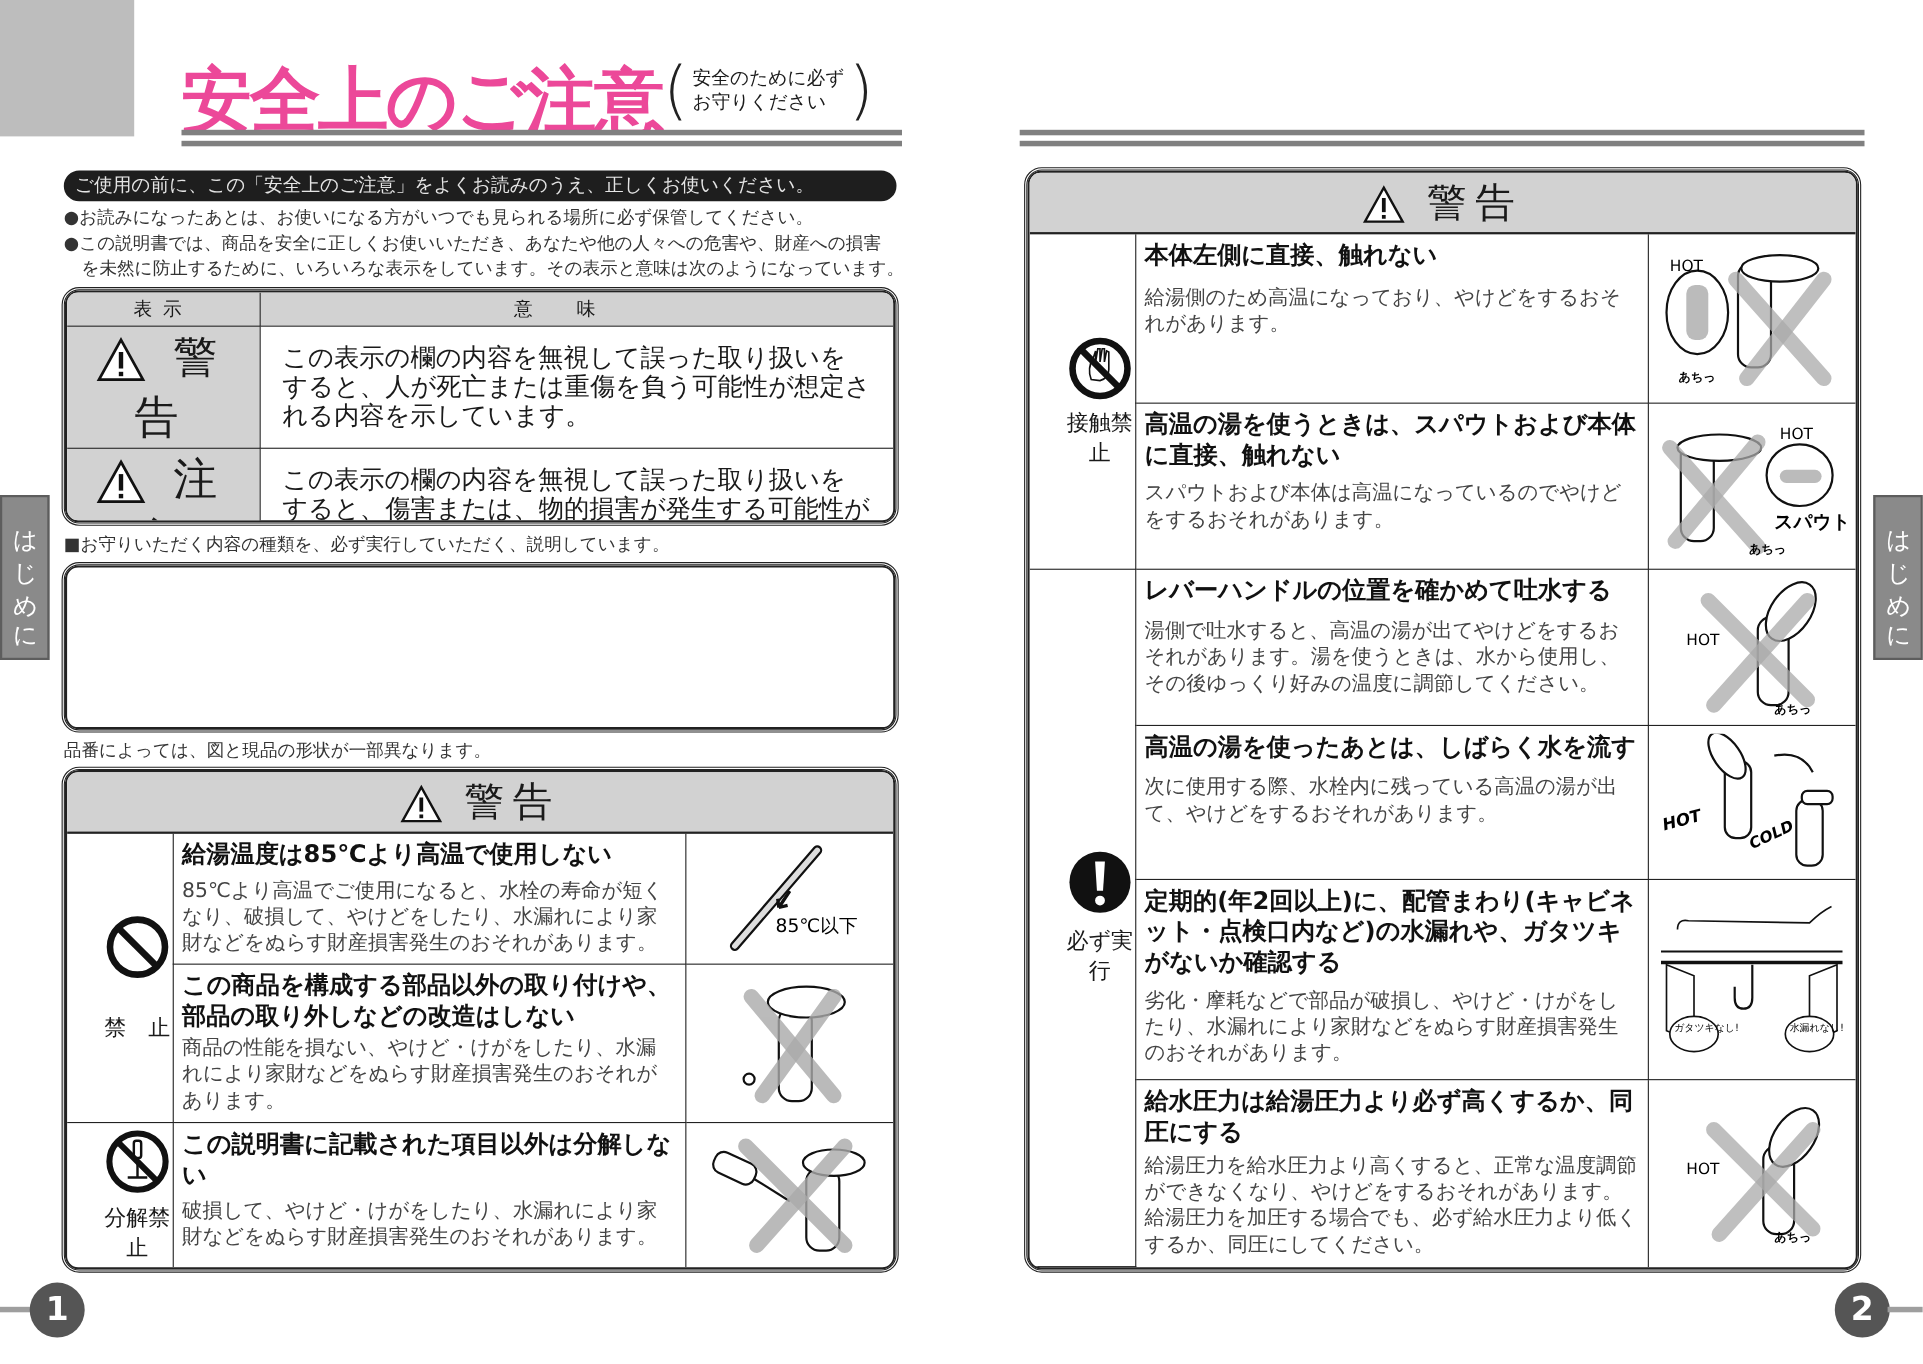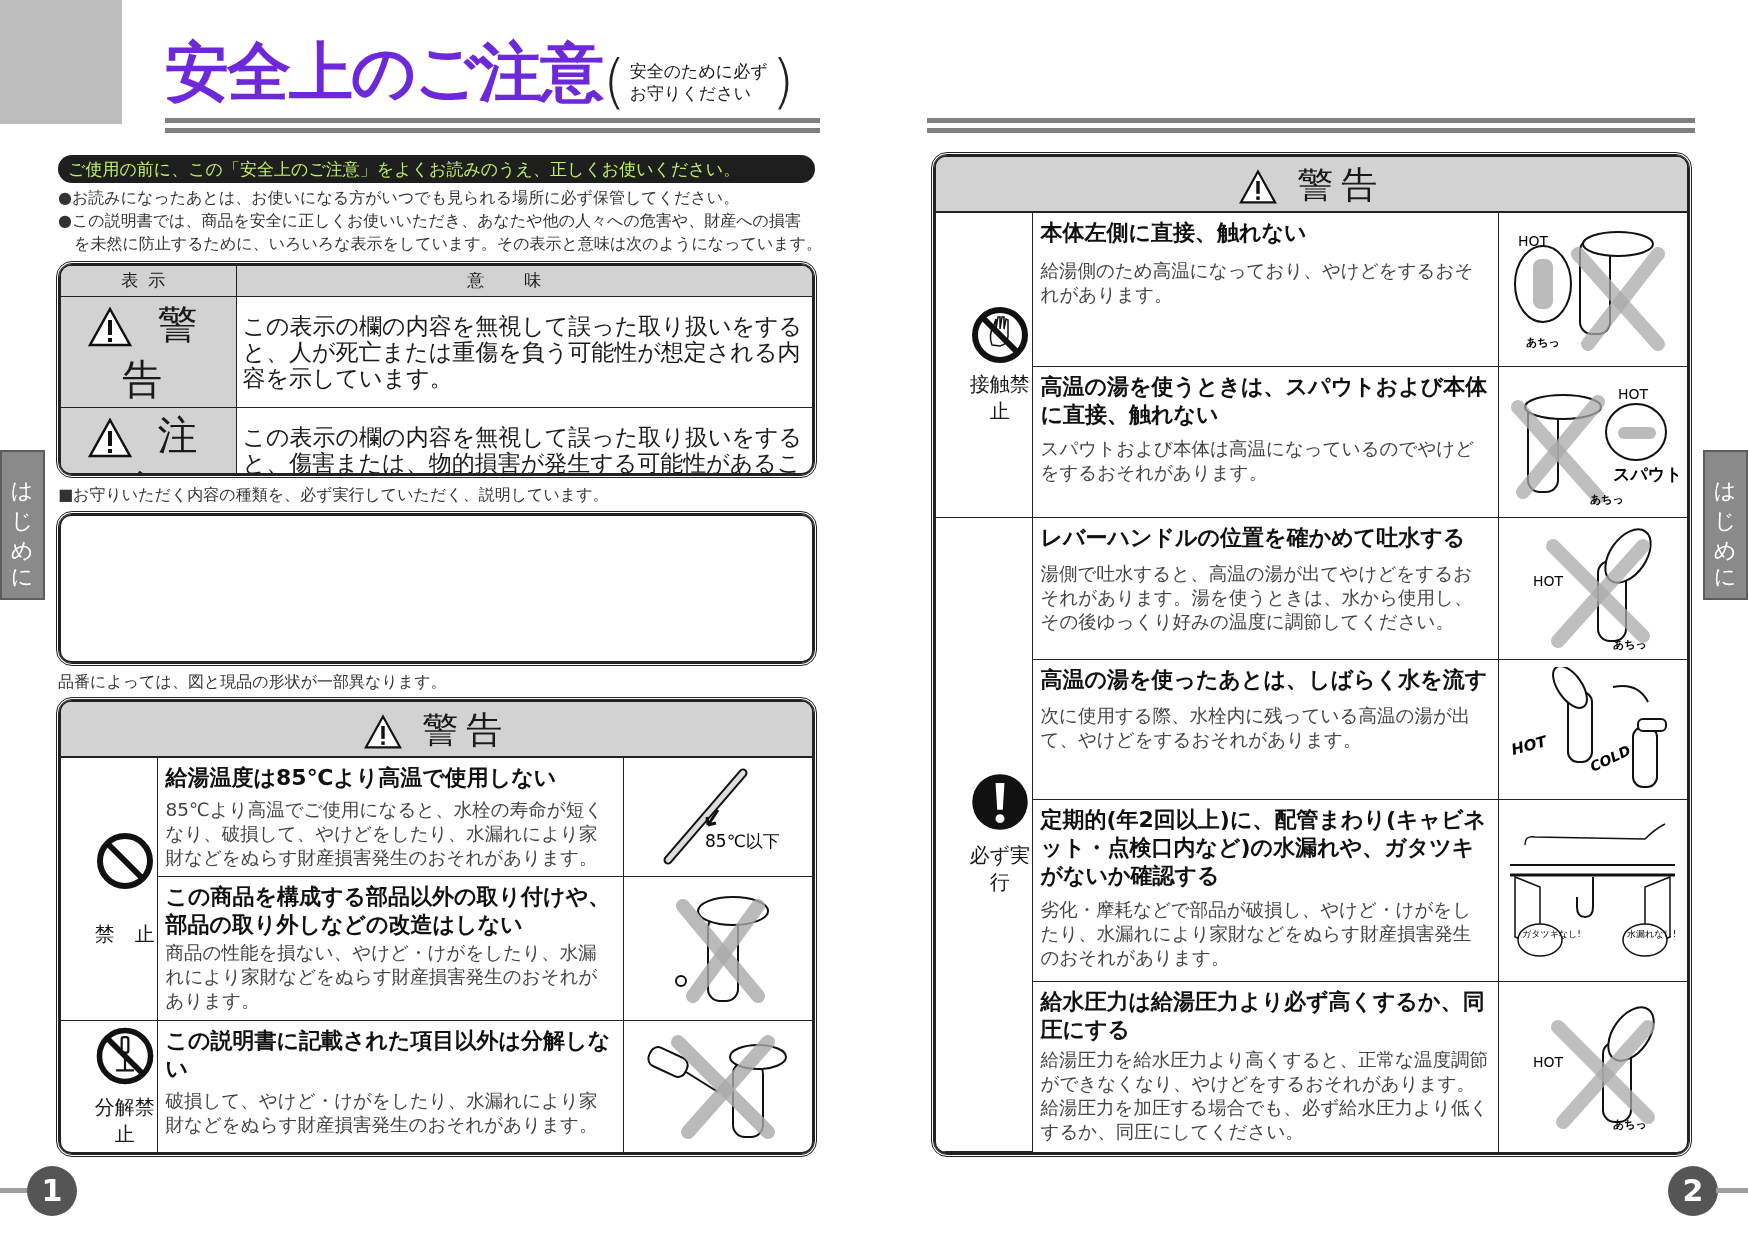--- a/index.html
+++ b/index.html
@@ -4,44 +4,44 @@
 <style>
   * { box-sizing: border-box; margin: 0; padding: 0; }
   html, body { width: 1748px; height: 1240px; background: #fff; overflow: hidden; }
   body { position: relative; font-family: "DejaVu Sans", "Liberation Sans", sans-serif; color: #1a1a1a; }
   .abs { position: absolute; }
 
   
   .corner-block { left: 0; top: 0; width: 122px; height: 124px; background: #bdbdbd; }
   .corner-shadow { left: 8px; top: 10px; width: 126px; height: 124px; background: #777; z-index: -1; }
 
-  .title { left: 165px; top: 32px; font-size: 64px; font-weight: bold; letter-spacing: -2px; color: #6d28d9; line-height: 80px; font-family: "DejaVu Sans", sans-serif; }
+  .title { left: 165px; top: 52px; font-size: 64px; font-weight: bold; letter-spacing: -2px; color: #ec4899; line-height: 80px; font-family: "DejaVu Sans", sans-serif; }
   .subtitle-wrap { left: 603px; top: 52px; display: flex; align-items: center; }
   .paren { font-size: 58px; font-weight: 300; line-height: 60px; color: #222; }
   .subtitle { font-size: 17px; line-height: 22px; padding: 0 4px; }
 
   .rule { height: 5px; background: #808080; }
 
-  .banner { left: 58px; top: 155px; width: 757px; height: 28px; background: #1e1e1e; color: #bef264; border-radius: 14px; font-size: 17px; line-height: 28px; padding-left: 10px; white-space: nowrap; }
+  .banner { left: 58px; top: 155px; width: 757px; height: 28px; background: #1e1e1e; color: #e5e5e5; border-radius: 14px; font-size: 17px; line-height: 28px; padding-left: 10px; white-space: nowrap; }
   .bullet { font-size: 16px; color: #333; line-height: 22px; white-space: nowrap; }
 
   .rbox { border: 3px double #222; border-radius: 16px; overflow: hidden; background: #fff; }
   .rbox-inner { border: 2px solid #222; border-radius: 12px; overflow: hidden; width: 100%; height: 100%; }
 
   table { border-collapse: collapse; width: 100%; height: 100%; }
   td, th { border: 1.5px solid #222; }
   tr:first-child td, tr:first-child th { border-top: none; }
   tr:last-child td { border-bottom: none; }
   td:first-child, th:first-child { border-left: none; }
   td:last-child, th:last-child { border-right: none; }
 
   .gray { background: #d2d2d2; }
   .meaning th { font-weight: normal; font-size: 17px; height: 30px; letter-spacing: 10px; }
   .meaning .label-cell { width: 175px; text-align: center; font-size: 40px; letter-spacing: 12px; }
-  .meaning .desc { font-size: 23px; line-height: 26px; padding: 2px 6px; font-weight: 500; }
+  .meaning .desc { font-size: 23px; line-height: 26px; padding: 2px 20px; font-weight: 500; }
 
   .iconrow td { height: 50%; }
   .iconrow .ic-cell { width: 110px; text-align: center; }
   .iconrow .txt { font-size: 19px; line-height: 25px; padding: 4px 10px; }
 
   .note { font-size: 16px; color: #333; white-space: nowrap; }
 
   .warn-head { height: 56px; background: #d2d2d2; text-align: center; font-size: 36px; letter-spacing: 8px; line-height: 56px; border-bottom: 2px solid #222; }
   .w-cat { text-align: center; vertical-align: middle; font-size: 20px; padding-left: 32px; }
   .w-text { vertical-align: top; padding: 6px 8px; }

